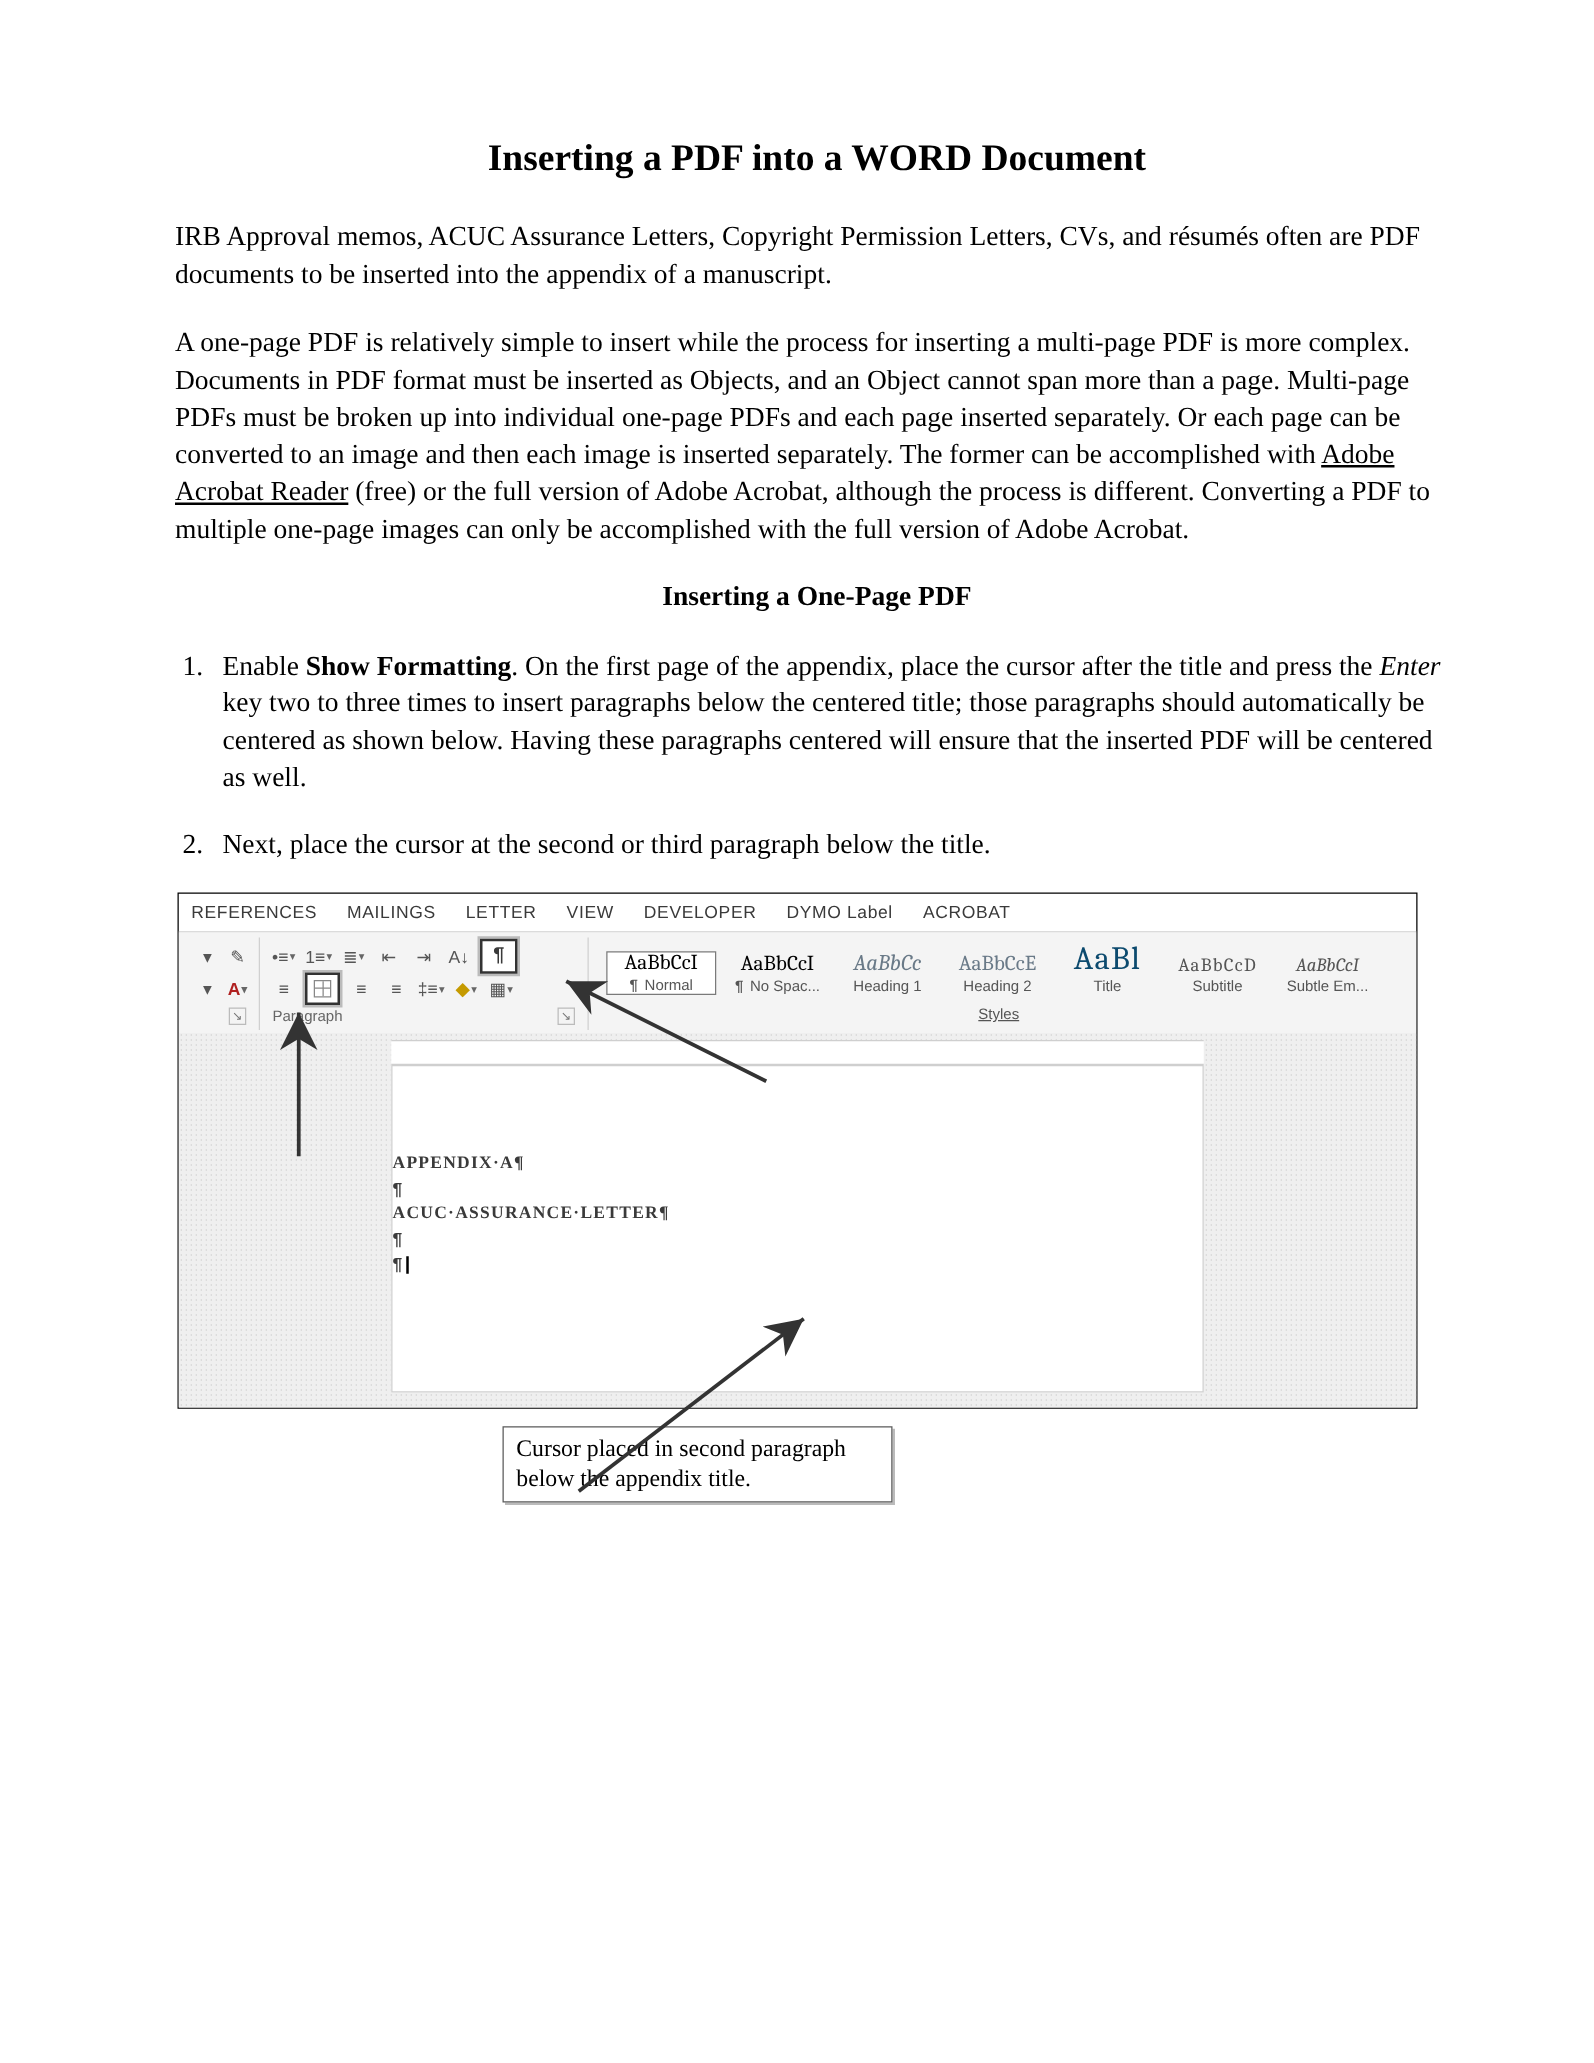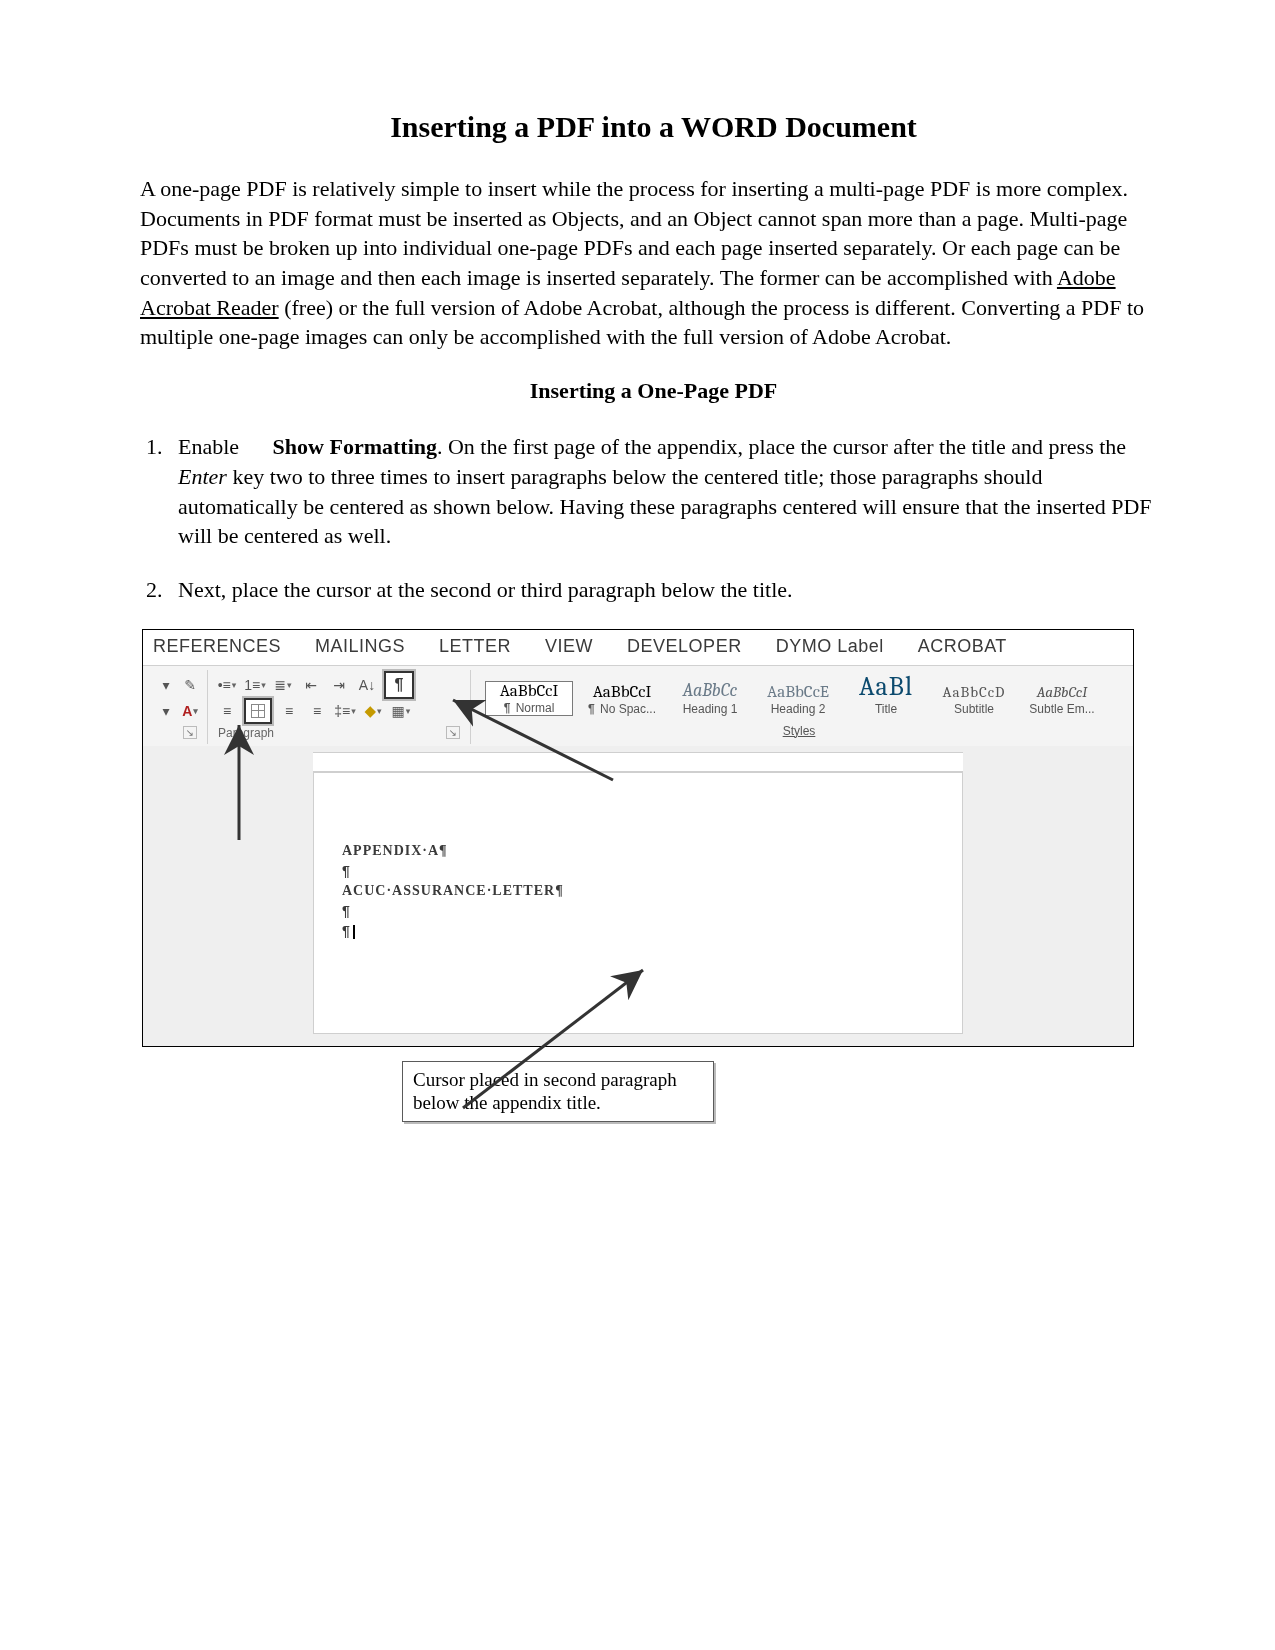--- a/index.html
+++ b/index.html
@@ -34,36 +34,36 @@
     margin: 6px 0 28px 0;
   }
   ol.steps {
     font-size: 22px;
     line-height: 1.35;
     padding-left: 28px;
     margin: 0 0 18px 0;
   }
   ol.steps li { margin-bottom: 24px; padding-left: 10px; }
   .italic { font-style: italic; }
-  .bold { font-weight: bold; margin-left: 28px; }
+  .bold { font-weight: bold; }
 
   
   .word-shot {
     border: 1px solid #000;
     width: 990px;
     margin-left: 2px;
     font-family: "Segoe UI", Arial, sans-serif;
     color: #3a3a3a;
     position: relative;
   }
   .ribbon-tabs {
     display: flex;
-    gap: 34px;
+    gap: 24px;
     padding: 6px 10px 8px 10px;
-    font-size: 18px;
+    font-size: 14px;
     letter-spacing: 0.5px;
     border-bottom: 1px solid #d0d0d0;
   }
   .ribbon-body {
     background: #f4f4f4;
     padding: 4px 6px 2px 6px;
     position: relative;
   }
   .ribbon-groups { display: flex; align-items: stretch; }
   .grp {
@@ -199,20 +199,21 @@
     left: 0; top: 0;
     pointer-events: none;
   }
 </style>
 </head>
 <body>
 
 <div class="page">
   <h1 class="title">Inserting a PDF into a WORD Document</h1>
 
+  <p class="body">IRB Approval memos, ACUC Assurance Letters, Copyright Permission Letters, CVs, and résumés often are PDF documents to be inserted into the appendix of a manuscript.</p>
 
   <p class="body">
     <span>A one-page PDF is relatively simple to insert while the process for inserting a multi-page PDF is more complex. Documents in PDF format must be inserted as Objects, and an Object cannot span more than a page. Multi-page PDFs must be broken up into individual one-page PDFs and each page inserted separately. Or each page can be converted to an image and then each image is inserted separately. The former can be accomplished with </span><a href="#" class="inline-link">Adobe Acrobat Reader</a><span> (free) or the full version of Adobe Acrobat, although the process is different. Converting a PDF to multiple one-page images can only be accomplished with the full version of Adobe Acrobat.</span>
   </p>
 
   <h2 class="subhead">Inserting a One-Page PDF</h2>
 
   <ol class="steps">
     <li>
       <span>Enable </span><span class="bold">Show Formatting</span><span>. On the first page of the appendix, place the cursor after the title and press the </span><span class="italic">Enter</span><span> key two to three times to insert paragraphs below the centered title; those paragraphs should automatically be centered as shown below. Having these paragraphs centered will ensure that the inserted PDF will be centered as well.</span>

